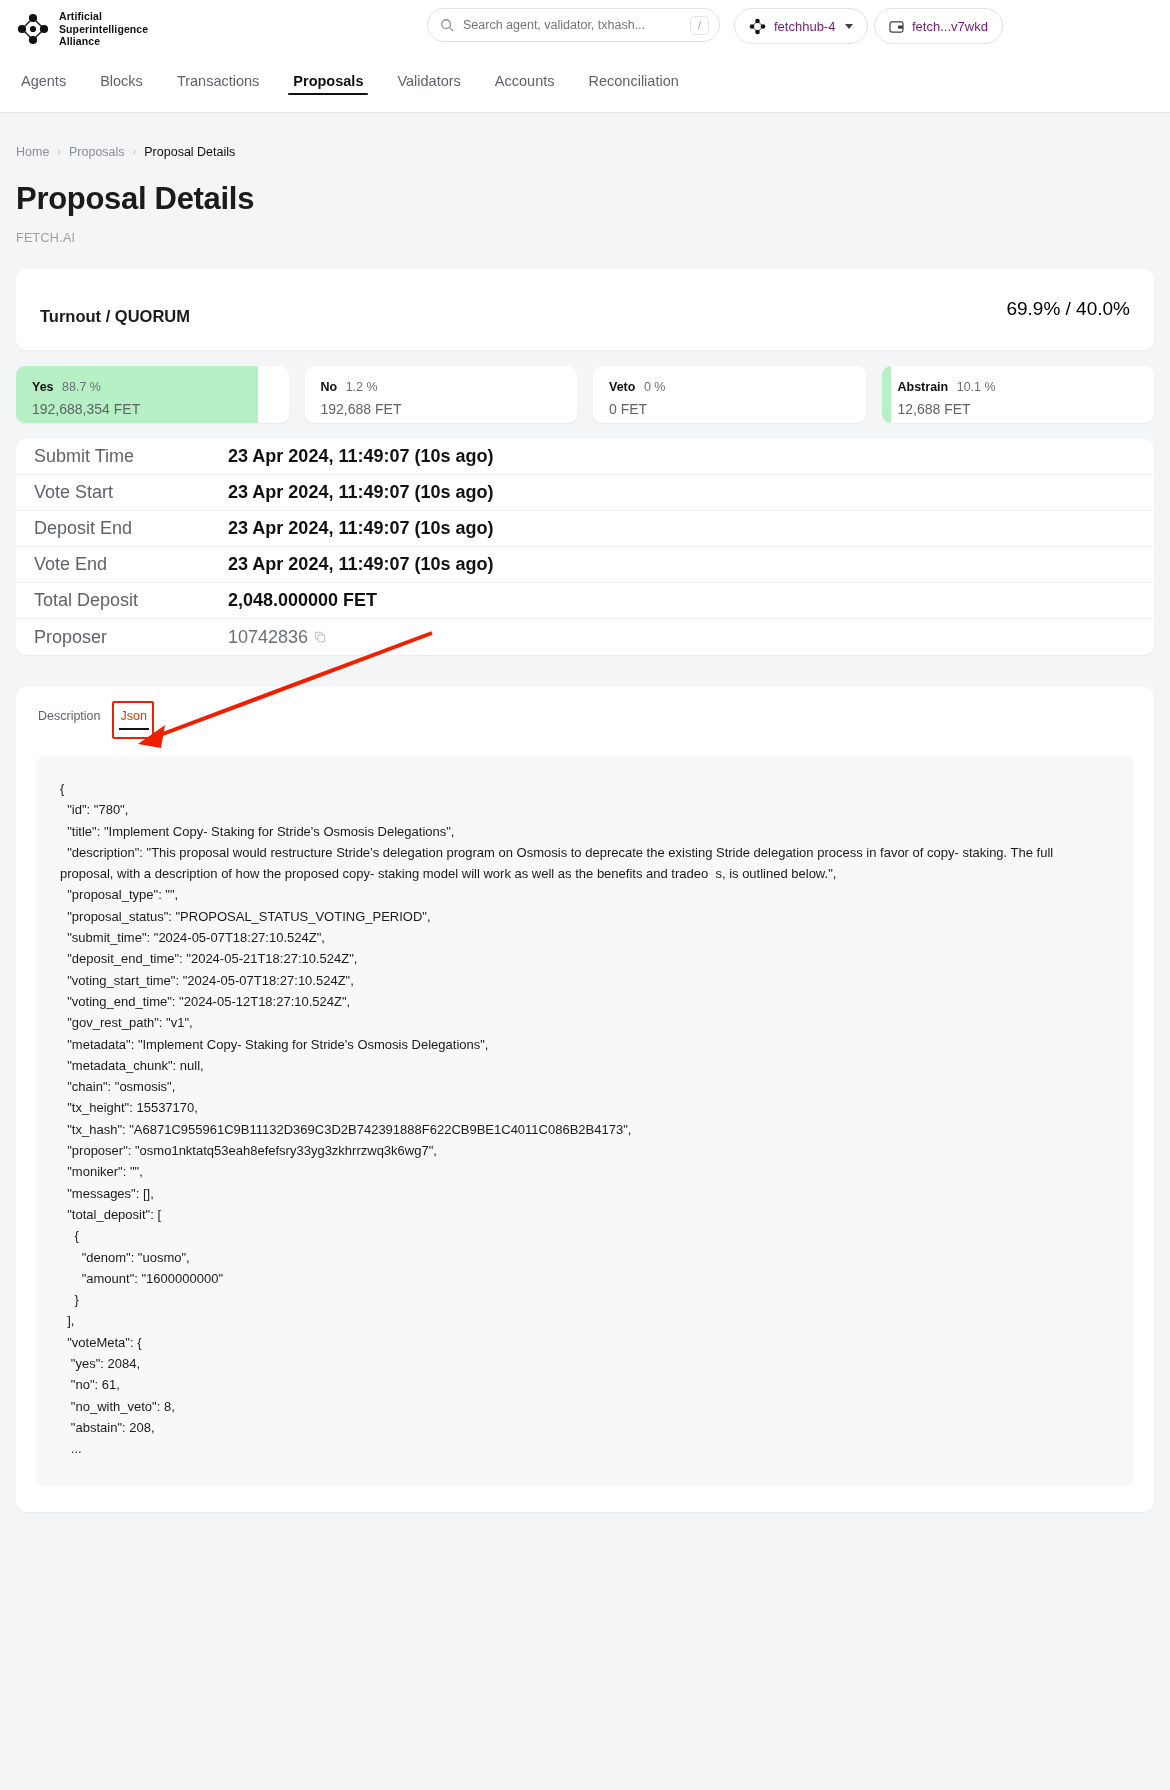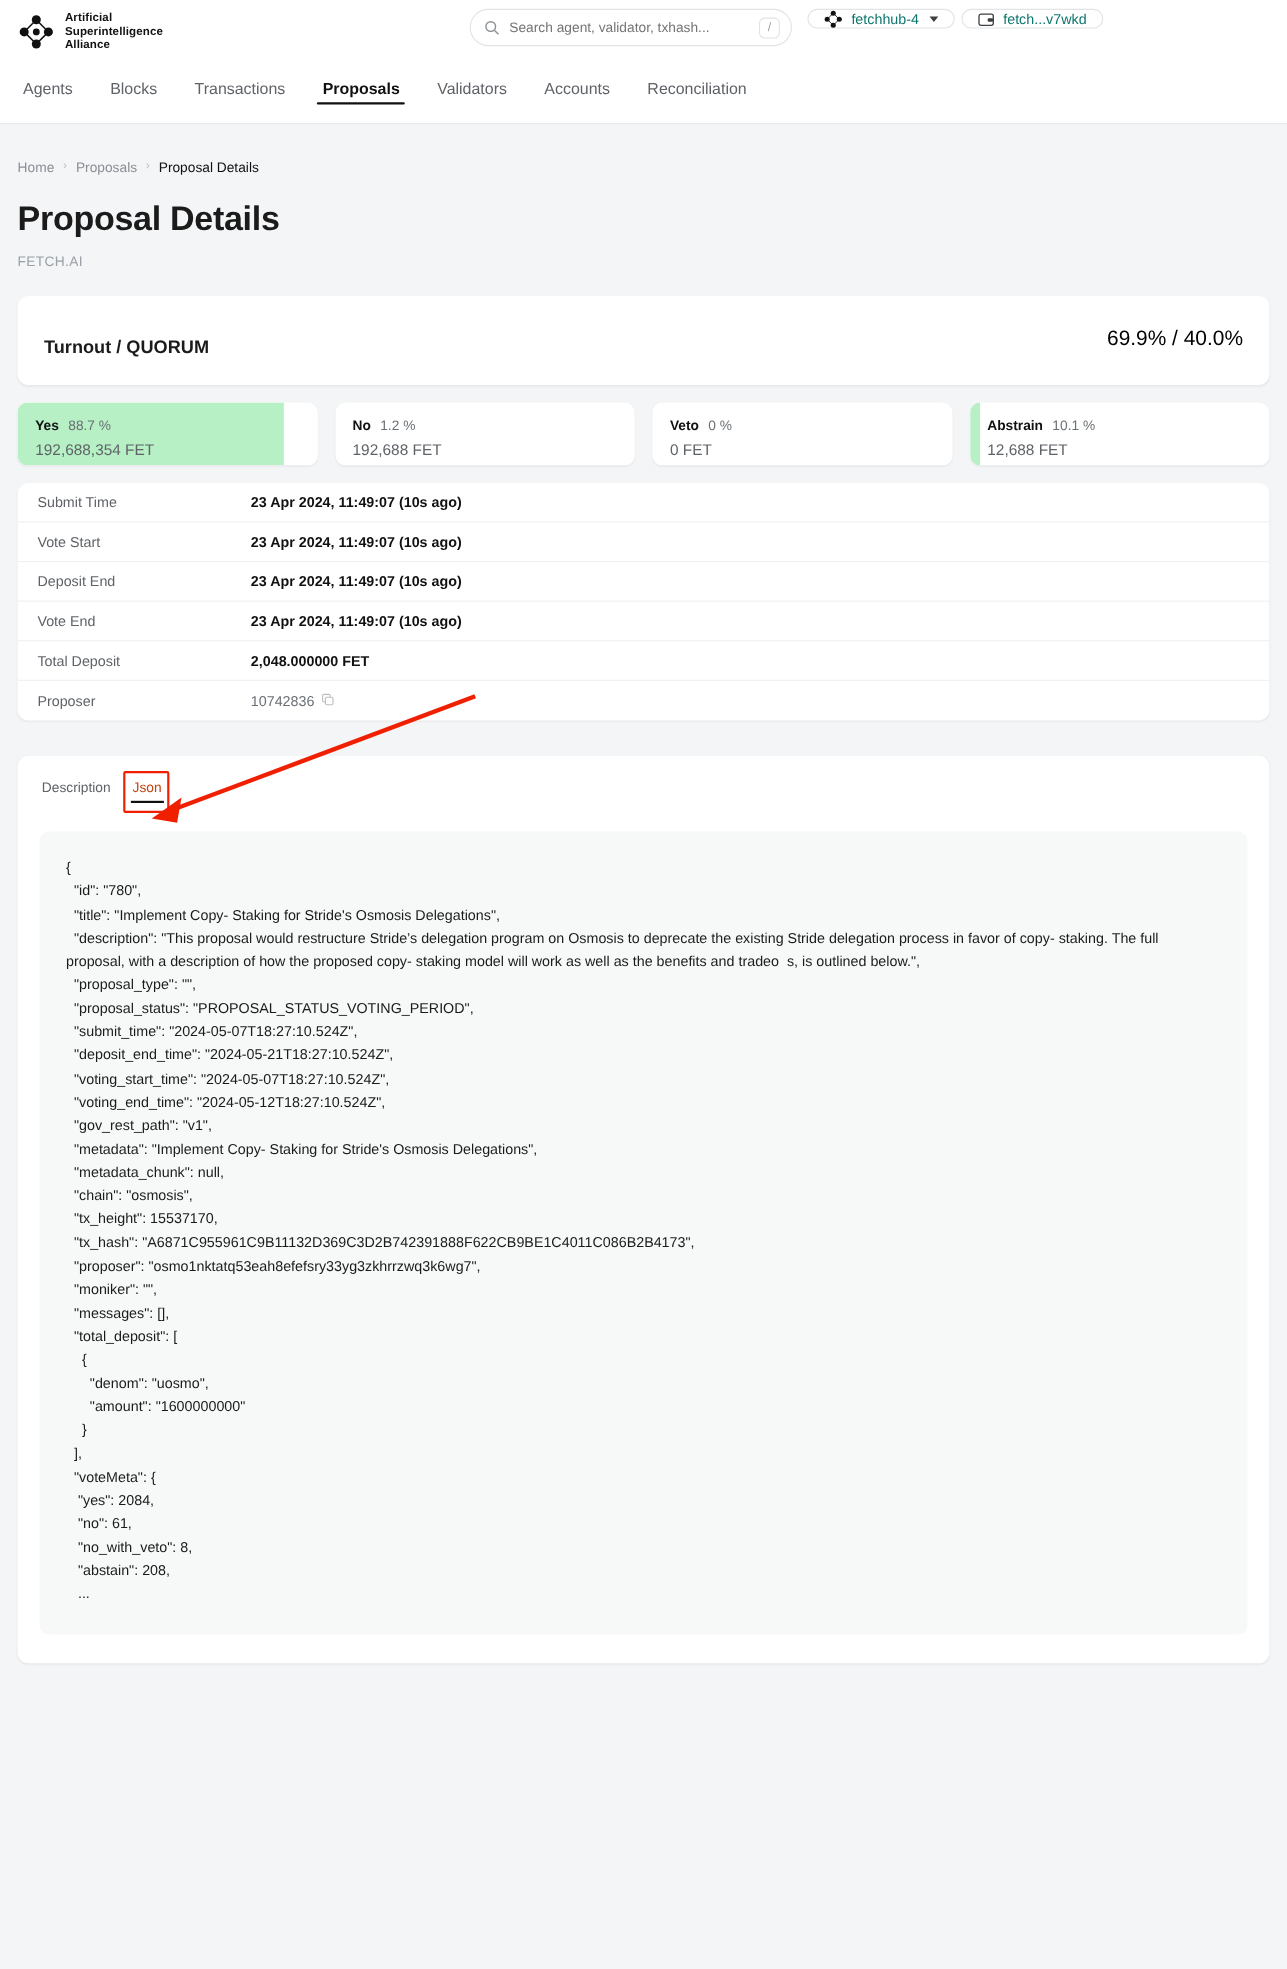--- a/index.html
+++ b/index.html
@@ -66,31 +66,31 @@
   .slash {
     width: 19px; height: 19px;
     border: 1px solid #e2e3e5;
     border-radius: 5px;
     color: #9aa0a6;
     font-size: 11px;
     display: flex; align-items: center; justify-content: center;
   }
   .chip {
     position: absolute;
-    height: 18px;
+    height: 36px;
     border: 1px solid #e2e3e5;
     border-radius: 18px;
     background: #fff;
     display: flex;
     align-items: center;
     gap: 8px;
     padding: 0 14px;
     font-size: 13px;
     font-weight: 500;
-    color: #0f766e;
+    color: #701a75;
   }
   .chip-network { left: 734px; top: 8px; }
   .chip-wallet  { left: 874px; top: 8px; }
   .net-mark { width: 17px; height: 17px; flex: 0 0 17px; }
   .caret {
     width: 0; height: 0;
     border-left: 4px solid transparent;
     border-right: 4px solid transparent;
     border-top: 5px solid #3c4043;
     margin-left: 2px;
@@ -198,21 +198,21 @@
   .tile-head .nm { font-weight: 700; color: #111; }
   .tile-head .pc { color: #6b7075; margin-left: 5px; }
   .tile-sub { font-size: 14px; color: #5f6368; margin-top: 7px; }
   
   .info-card { margin-top: 16px; overflow: hidden; }
   .info-row {
     display: flex;
     height: 36px;
     align-items: center;
     border-bottom: 1px solid #eef0f1;
-    font-size: 13px;
+    font-size: 18px;
   }
   .info-row:last-child { border-bottom: 0; }
   .info-k { width: 212px; padding-left: 18px; color: #5f6368; }
   .info-v { color: #111; font-weight: 700; }
   .info-v.muted { color: #6b7075; font-weight: 400; }
   .copy-ico { display: inline-block; margin-left: 6px; vertical-align: -2px; opacity: .45; }
   
   .desc-card { margin-top: 32px; padding: 18px 20px 26px 20px; }
   .tabs { display: flex; align-items: center; gap: 16px; }
   .tab {

